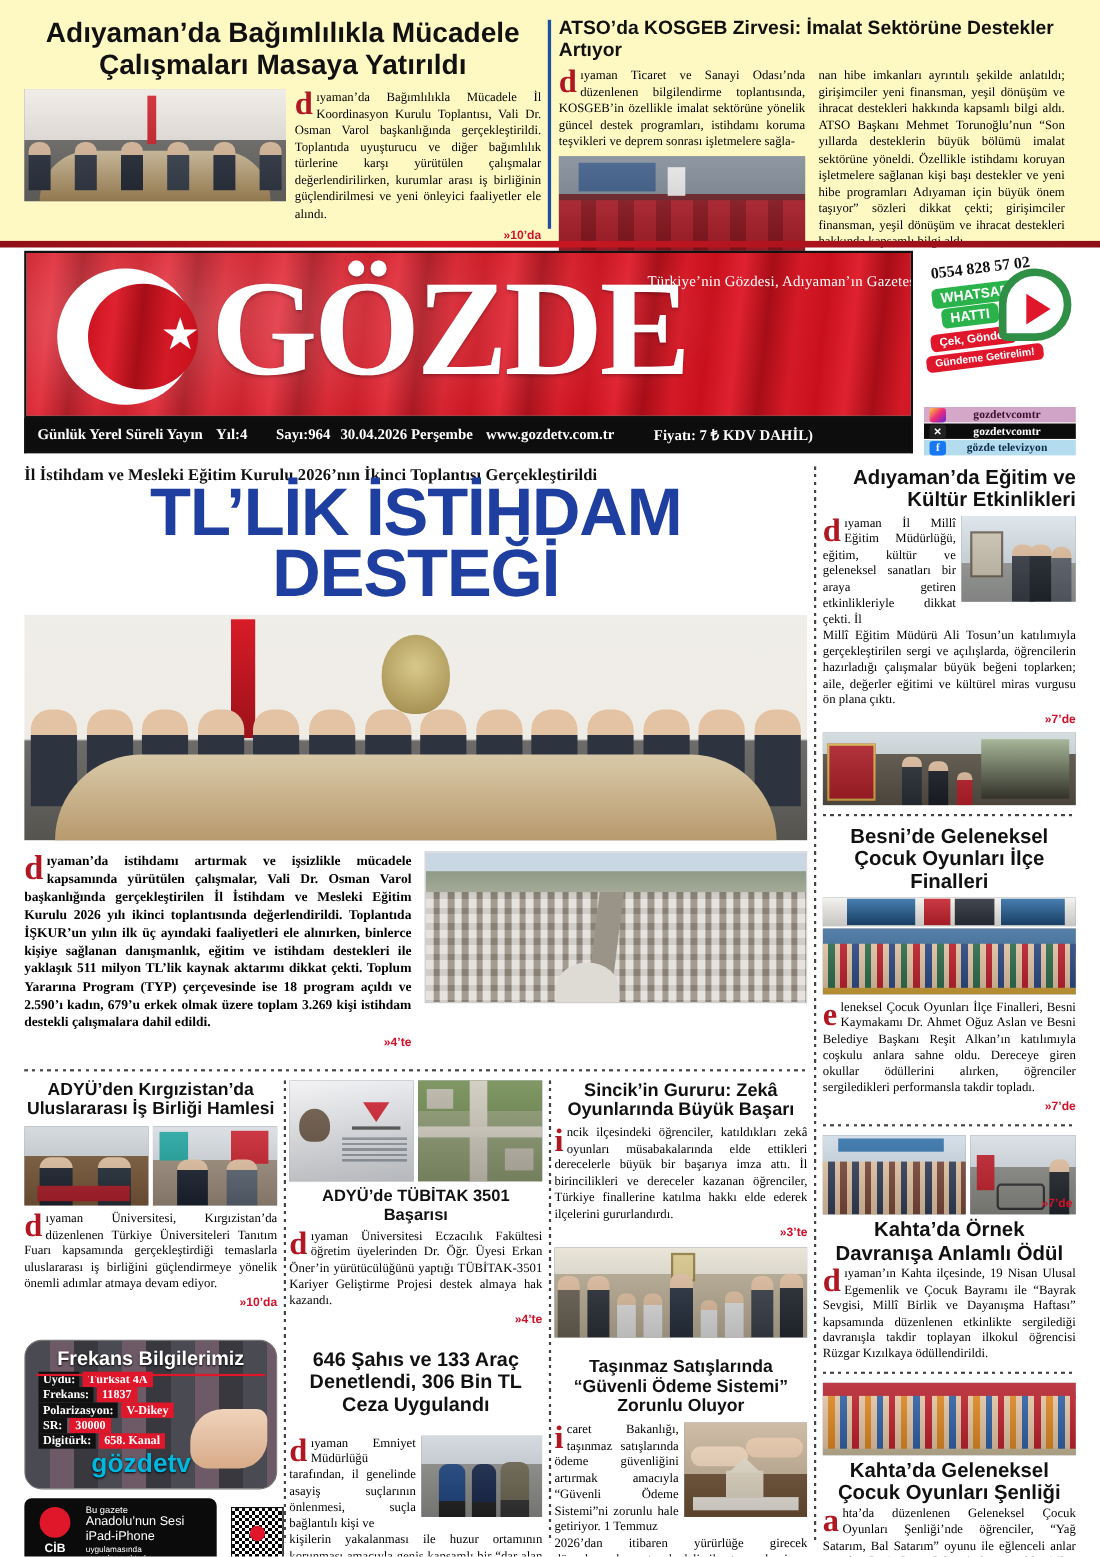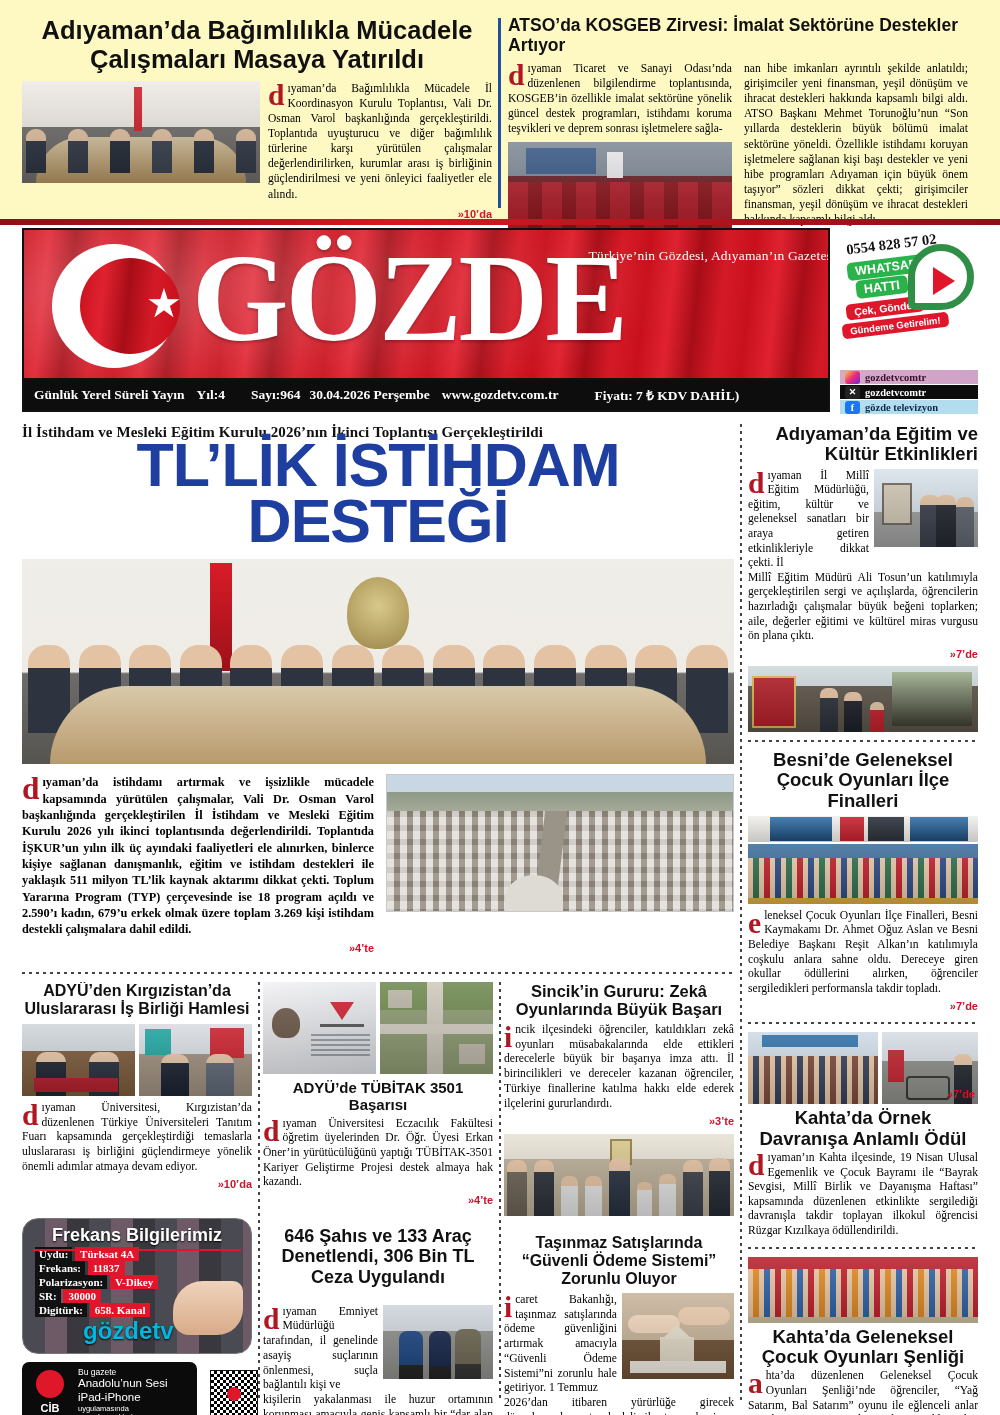--- a/index.html
+++ b/index.html
@@ -85,21 +85,21 @@
   .soc-row { height:14px; margin-bottom:1px; display:flex; align-items:center;
      font-family:"Liberation Serif", serif; font-weight:bold; font-size:10.5px; }
   .soc-row.ig { background:linear-gradient(90deg,#d6a8c9,#cfa3c6); color:#3a1030; }
   .soc-row.x  { background:#0c0c0c; color:#fff; }
   .soc-row.fb { background:#b4dcef; color:#0c2b4a; }
   .soc-ico { width:15px; height:13px; margin:0 5px; flex:none; border-radius:3px;
      display:inline-block; }
   .soc-row.ig .soc-ico { background:linear-gradient(135deg,#f9ce34,#ee2a7b,#6228d7); }
   .soc-row.x .soc-ico  { background:#222; color:#fff; font-size:9px; text-align:center; line-height:13px; }
   .soc-row.fb .soc-ico { background:#1877f2; color:#fff; font-size:10px; text-align:center; line-height:13px; font-weight:bold; }
-  .soc-txt { flex:1; padding-right:12px; }
+  .soc-txt { flex:1; text-align:center; padding-right:12px; }
 
   
   .mainarea { position:absolute; left:22px; top:424px; width:956px; height:980px; }
   .leadcol { position:absolute; left:0; top:0; width:712px; }
   .sidecol { position:absolute; left:726px; top:0; width:230px; }
   .vdots { position:absolute; left:718px; top:0; width:2px; height:978px;
      background:repeating-linear-gradient(180deg,#444 0 3px, transparent 3px 7px); }
 
   .kicker { font-family:"Liberation Serif", serif; font-weight:bold; font-size:15px;
      color:#111; letter-spacing:.1px; }

